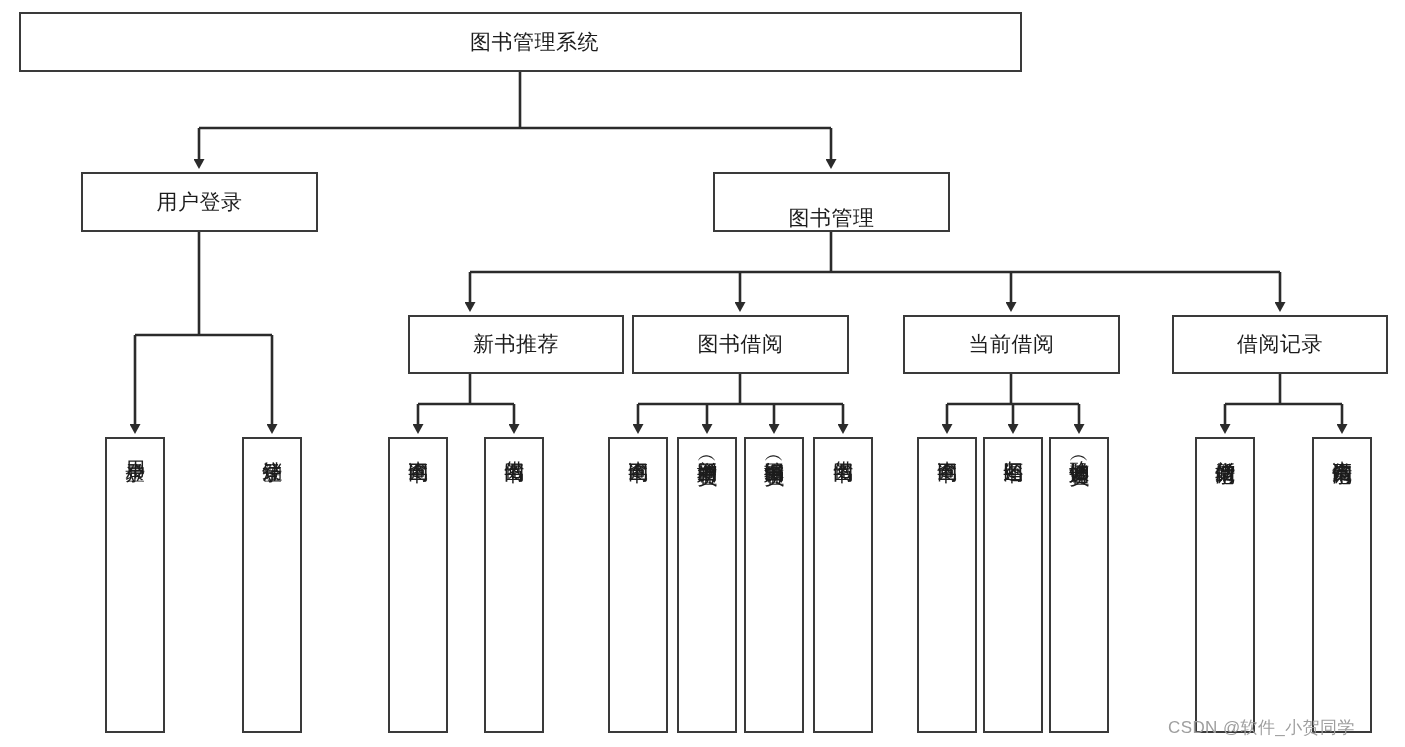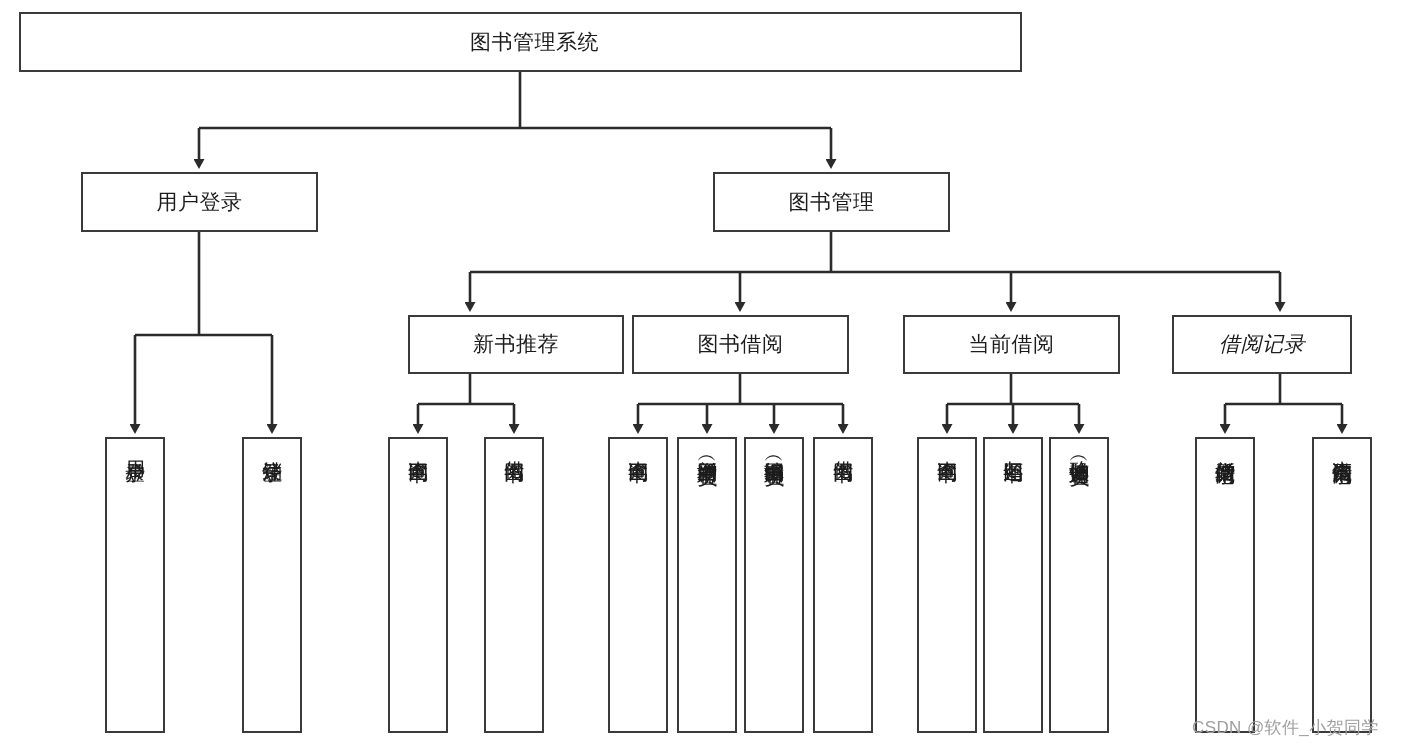--- a/index.html
+++ b/index.html
@@ -119,34 +119,34 @@
     </g>
   </svg>
 
   <div class="node root" style="left:19px; top:12px; width:1003px; height:60px;padding-left:28px;">
     <span class="node-label">图书管理系统</span>
   </div>
 
   <div class="node" style="left:81px; top:172px; width:237px; height:60px;">
     <span class="node-label">用户登录</span>
   </div>
-  <div class="node" style="left:713px; top:172px; width:237px; height:60px;">
+  <div class="node" style="left:713px; top:172px; width:237px; height:60px;align-items:flex-end;">
     <span class="node-label">图书管理</span>
   </div>
 
   <div class="node" style="left:362px; top:315px; width:216px; height:59px;margin-left:46px;">
     <span class="node-label">新书推荐</span>
   </div>
   <div class="node" style="left:632px; top:315px; width:217px; height:59px;">
     <span class="node-label">图书借阅</span>
   </div>
   <div class="node" style="left:903px; top:315px; width:217px; height:59px;justify-content:center;">
     <span class="node-label">当前借阅</span>
   </div>
-  <div class="node" style="left:1172px; top:315px; width:180px; height:59px;font-style:italic;">
+  <div class="node" style="left:1172px; top:315px; width:216px; height:59px;">
     <span class="node-label">借阅记录</span>
   </div>
 
   <div class="node vert" style="left:105px; top:437px; width:60px; height:296px;">
     <span class="node-label">用户登录</span>
   </div>
   <div class="node vert" style="left:242px; top:437px; width:60px; height:296px;">
     <span class="node-label">注销登录</span>
   </div>
 
@@ -180,15 +180,15 @@
     <span class="node-label">确认归还（管理员）</span>
   </div>
 
   <div class="node vert" style="left:1195px; top:437px; width:60px; height:296px;">
     <span class="node-label">新增借阅记录</span>
   </div>
   <div class="node vert" style="left:1312px; top:437px; width:60px; height:296px;">
     <span class="node-label">查询借阅记录</span>
   </div>
 
-  <div class="watermark" style="left:1192px; top:716px;">CSDN @软件_小贺同学</div>
+  <div class="watermark" style="left:1168px; top:716px;">CSDN @软件_小贺同学</div>
 
 </div>
 
 </body></html>

